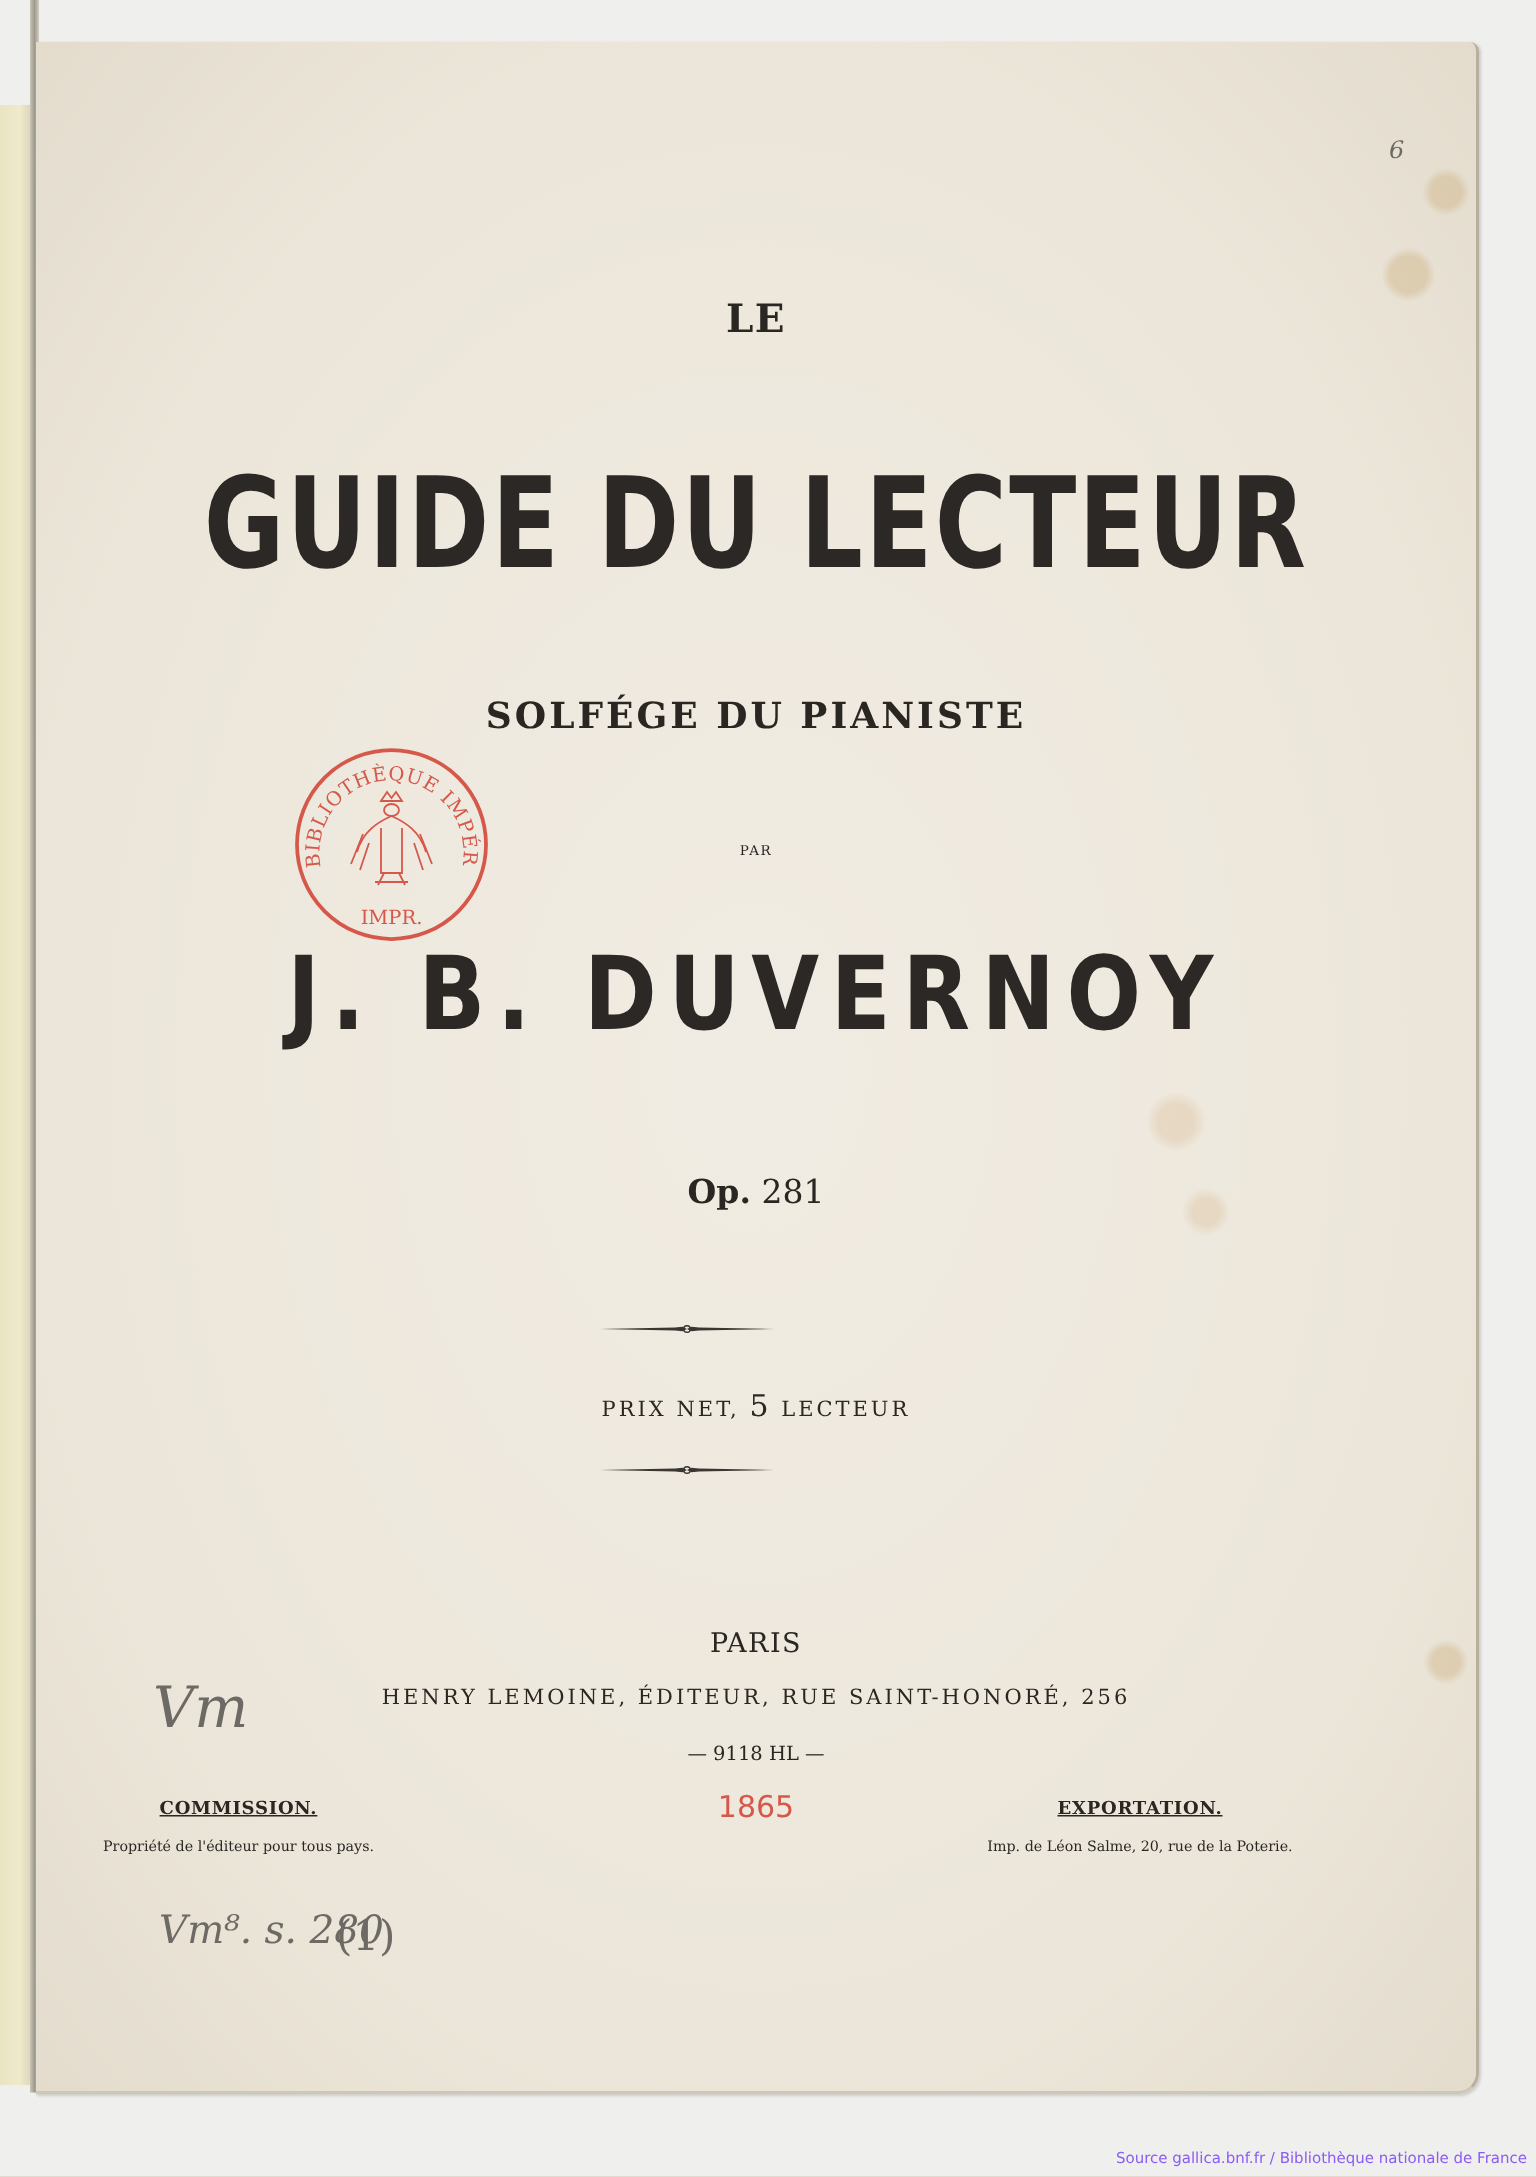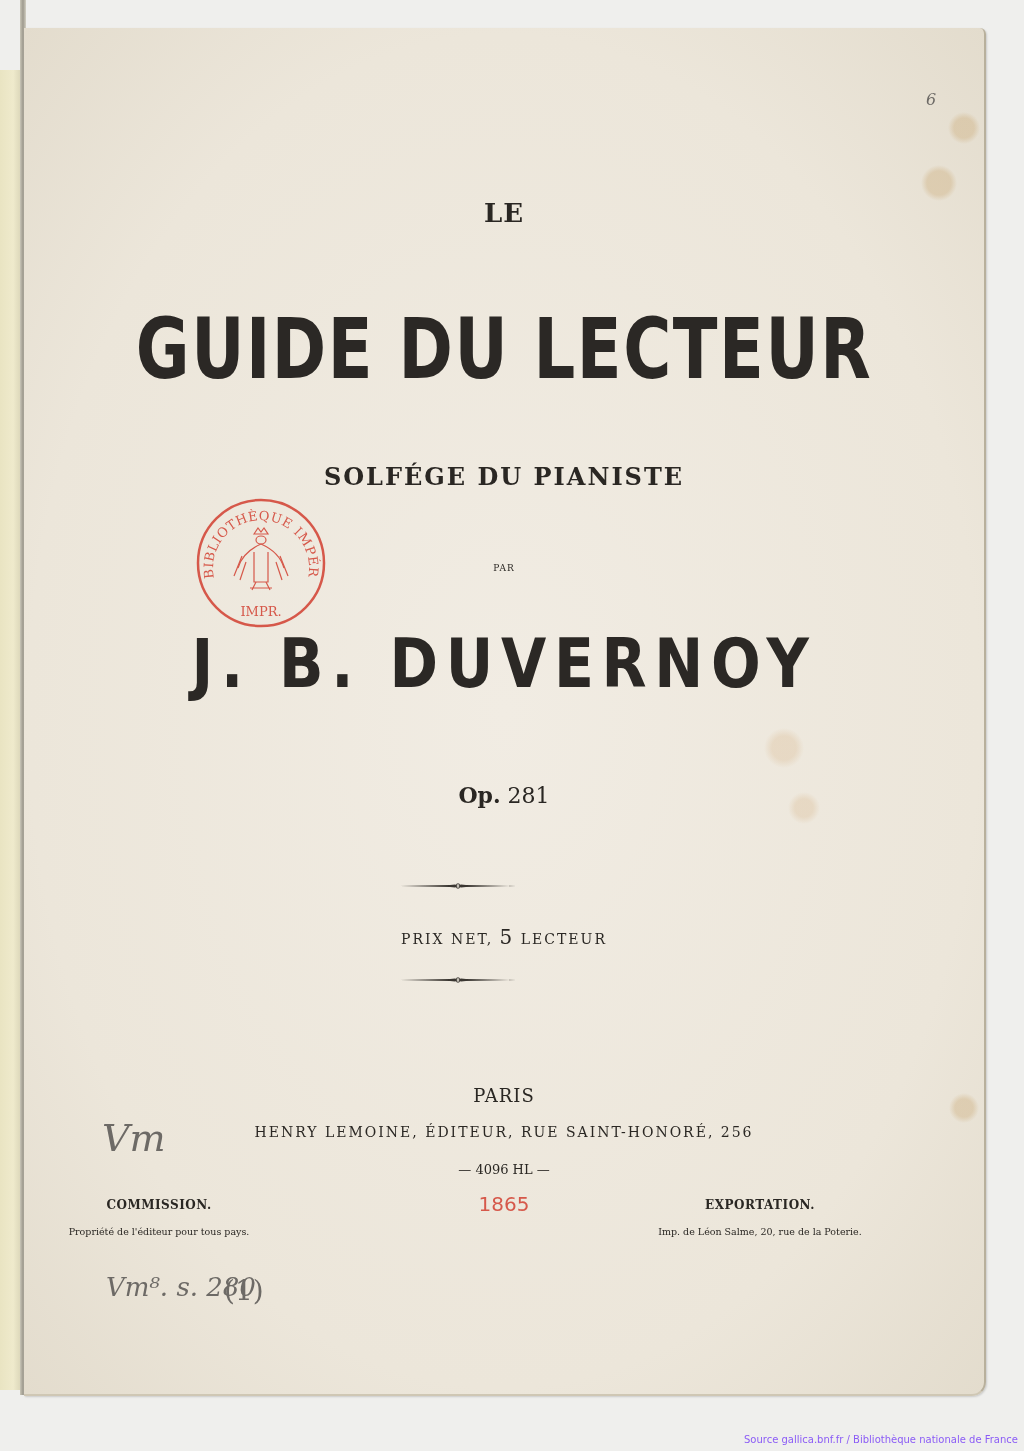--- a/index.html
+++ b/index.html
@@ -46,21 +46,21 @@
   .opus { top:754px; font-size:22px; }
   .opus b { font-weight:900; }
   .ornament { position:absolute; left:376px; width:116px; height:8px; }
   .price { top:897px; font-size:14px; letter-spacing:2px; }
   .price .big { font-size:20px; }
   .city { top:1057px; font-size:18px; letter-spacing:1px; }
   .publisher { top:1096px; font-size:14px; letter-spacing:2px; }
   .plate { top:1134px; font-size:13px; }
   .year { top:1164px; font-size:20px; color:#d6584a; font-family:"DejaVu Sans", sans-serif; }
   .side { position:absolute; text-align:center; color:#2a2723; }
-  .side .h { font-weight:bold; font-size:12px; letter-spacing:0.5px; }
+  .side .h { font-weight:bold; font-size:12px; letter-spacing:0.5px;text-decoration:underline; }
   .side .s { font-size:9.5px; margin-top:14px; }
   .stamp {
     position:absolute; left:170px; top:468px; width:134px; height:134px;
   }
   .hand { position:absolute; font-family:"DejaVu Serif", serif; font-style:italic; color:#6d6a66; }
   .credit {
     position:absolute; right:6px; bottom:6px; font-family:"DejaVu Sans", sans-serif;
     font-size:10px; color:#8b5cf6;
   }
 </style>
@@ -116,21 +116,21 @@
     <span>LECTEUR</span>
   </div>
 
   <svg class="ornament" style="top:948px;" viewBox="0 0 116 8">
     <path d="M0 4 L50 3 L55 2.5 L58 4 L55 5.5 L50 5 Z M116 4 L66 3 L61 2.5 L58 4 L61 5.5 L66 5 Z" fill="#3a3631"></path>
     <circle cx="58" cy="4" r="2.2" fill="none" stroke="#3a3631" stroke-width="1"></circle>
   </svg>
 
   <div class="center city">PARIS</div>
   <div class="center publisher">HENRY LEMOINE, ÉDITEUR, RUE SAINT-HONORÉ, 256</div>
-  <div class="center plate">— 4096 HL —</div>
+  <div class="center plate">— 9118 HL —</div>
   <div class="center year">1865</div>
 
   <div class="side" style="left:20px; top:1170px; width:230px;">
     <div class="h">COMMISSION.</div>
     <div class="s">Propriété de l'éditeur pour tous pays.</div>
   </div>
 
   <div class="side" style="left:606px; top:1170px; width:260px;">
     <div class="h">EXPORTATION.</div>
     <div class="s">Imp. de Léon Salme, 20, rue de la Poterie.</div>

